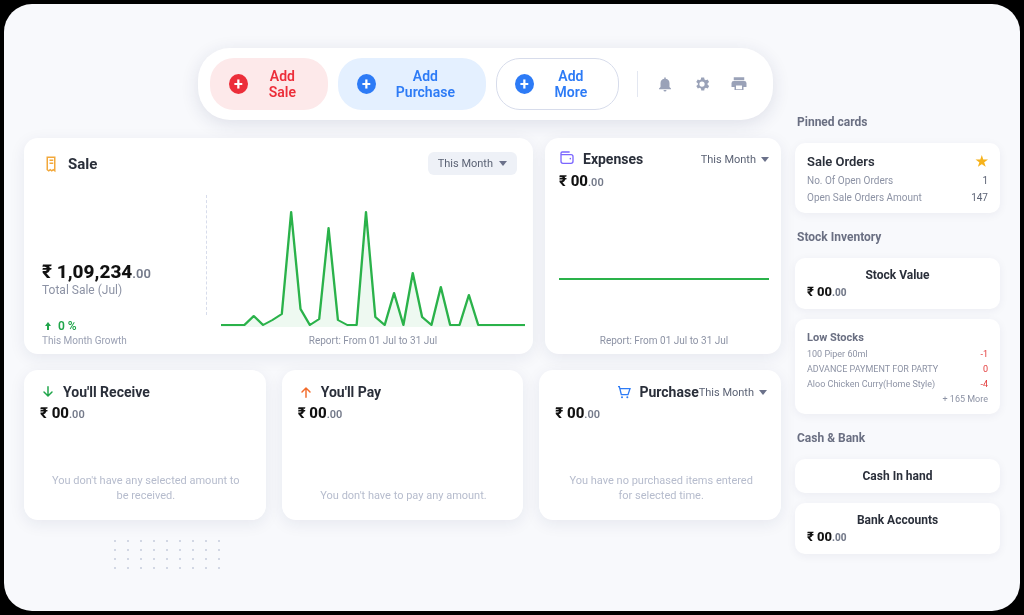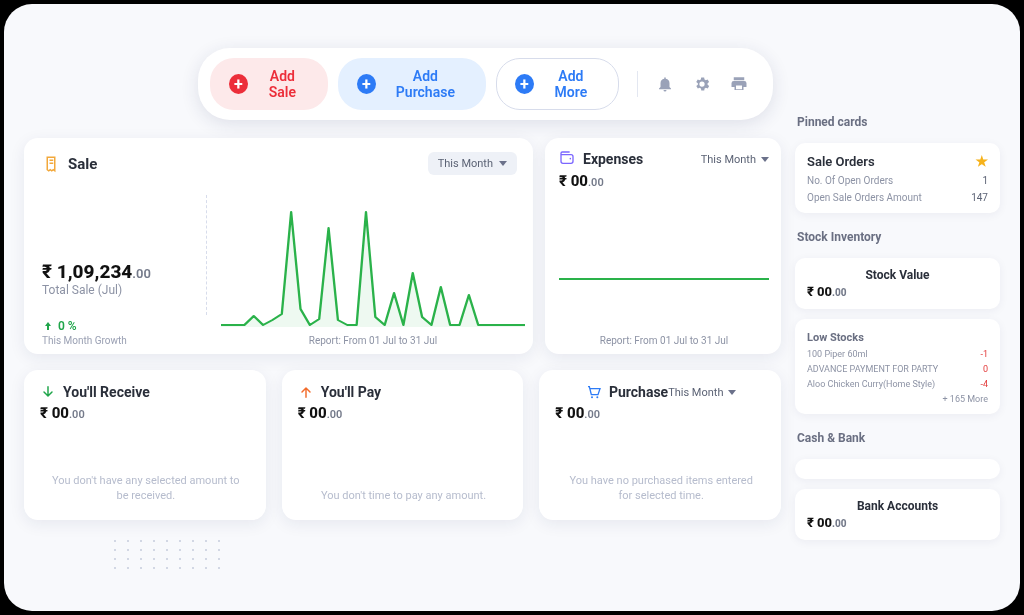--- a/index.html
+++ b/index.html
@@ -53,21 +53,21 @@
 .exp-period { display: inline-flex; align-items: center; gap: 5px; font-size: 11px; color: #5c6375; cursor: pointer; }
 .exp-period .caret { border-left: 4px solid transparent; border-right: 4px solid transparent; border-top: 5px solid #6b718a; }
 .amount-mid { font-size: 15px; font-weight: 800; color: #111; margin-top: 4px; }
 .amount-mid .dec { font-size: 11px; font-weight: 600; color: #747a8a; }
 .exp-chart { flex: 1; display: flex; align-items: center; }
 .exp-line { width: 100%; height: 0; border-top: 2px solid #2ab24a; margin-top: 40px;}
 
 .row2 { display: flex; gap: 16px; }
 .small-card { flex: 1; background: #fff; border-radius: 14px; box-shadow: 0 4px 16px rgba(30,40,90,.08); padding: 14px 14px 10px 16px; min-height: 150px; display: flex; flex-direction: column; }
 .small-title { display: flex; align-items: center; gap: 7px; font-size: 14px; font-weight: 700; color: #2a2f3a; }
-.small-head { display: flex; align-items: center; justify-content: center; }
+.small-head { display: flex; align-items: center; justify-content: flex-end; }
 .placeholder-txt { color: #b6bccd; font-size: 11px; text-align: center; margin-top: auto; padding: 0 6px 6px; line-height: 1.35; }
 
 .dots { position: absolute; bottom: 42px; left: 110px; display: grid; grid-template-columns: repeat(9, 6px); gap: 7px 7px; z-index: 0; }
 .dots span { width: 2px; height: 2px; background: #c6cbdd; border-radius: 50%; display: block; }
 
 .side-section-title { font-size: 12px; font-weight: 700; color: #6a6f82; padding: 7px 2px 4px; }
 .side-card { background: #fff; border-radius: 10px; box-shadow: 0 2px 10px rgba(30,40,90,.06); padding: 10px 12px; }
 .so-head { display: flex; justify-content: space-between; align-items: center; font-size: 13px; font-weight: 600; color: #2a2f3a; }
 .star { color: #f6b21b; font-size: 14px; }
 .kv { display: flex; justify-content: space-between; font-size: 10px; color: #8d93a5; margin-top: 6px; }
@@ -206,21 +206,21 @@
         <div class="small-card">
           <div class="small-title">
             <span>
                 <svg viewBox="0 0 24 24" width="16" height="16">
                   <path fill="none" stroke="#f26c2c" stroke-width="2.2" stroke-linecap="round" d="M12 20V6M6 12l6-6 6 6"></path>
                 </svg>
               </span>
             <span>You'll Pay</span>
           </div>
           <div class="amount-mid"><span>₹ 00</span><span class="dec">.00</span></div>
-          <div class="placeholder-txt">You don't time to pay any amount.</div>
+          <div class="placeholder-txt">You don't have to pay any amount.</div>
         </div>
 
         <div class="small-card">
           <div class="small-head">
             <div class="small-title">
               <span>
                   <svg viewBox="0 0 24 24" width="16" height="16">
                     <path fill="none" stroke="#2d7bf6" stroke-width="2" d="M3 4h2l3 12h10l3-9H6"></path>
                     <circle cx="9" cy="20" r="1.5" fill="#2d7bf6"></circle>
                     <circle cx="17" cy="20" r="1.5" fill="#2d7bf6"></circle>
@@ -273,20 +273,21 @@
           </div>
         <div class="low-row">
             <span>Aloo Chicken Curry(Home Style)</span>
             <span class="neg">-4</span>
           </div>
         <div class="low-more">+ 165 More</div>
       </div>
 
       <div class="side-section-title">Cash &amp; Bank</div>
       <div class="side-card">
+        <div class="stock-title">Cash In hand</div>
       </div>
       <div class="side-card">
         <div class="stock-title">Bank Accounts</div>
         <div class="stock-val"><span>₹ 00</span><span class="dec">.00</span></div>
       </div>
     </div>
   </div>
 
   <div class="dots">
       <span></span>

